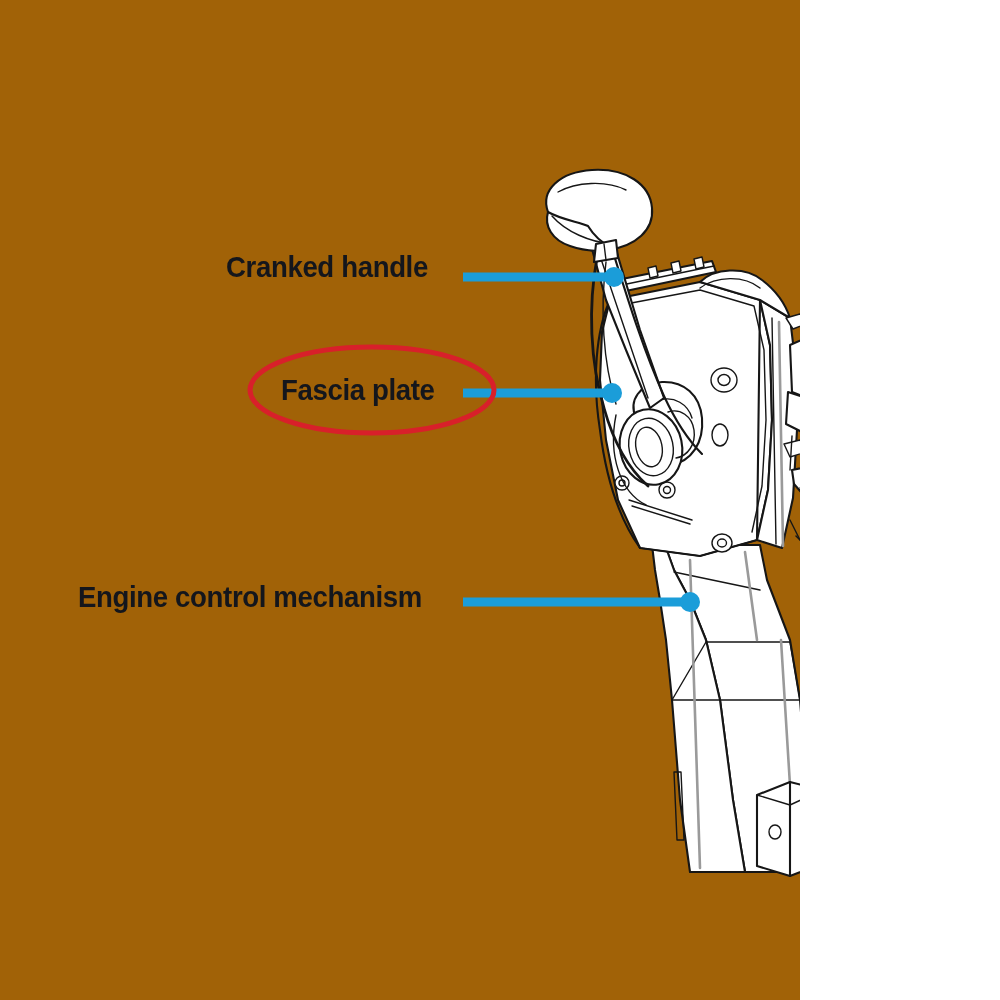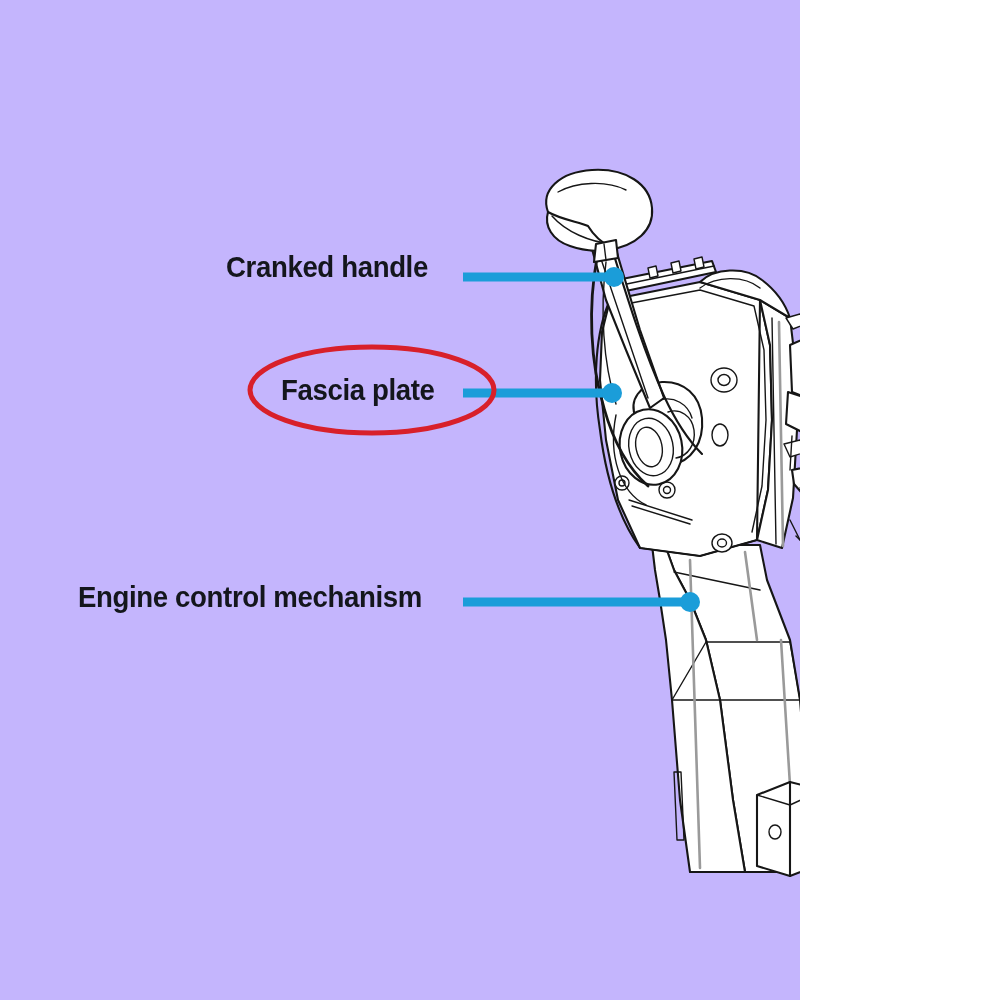--- a/index.html
+++ b/index.html
@@ -8,21 +8,21 @@
     padding: 0;
     background: #ffffff;
   }
   body {
     font-family: "Liberation Sans", sans-serif;
   }
   #diagram-root {
     position: relative;
     width: 800px;
     height: 1000px;
-    background: #c4b5fd;
+    background: #a16207;
     overflow: hidden;
   }
   #diagram-svg {
     position: absolute;
     left: 0;
     top: 0;
     width: 1000px;
     height: 1000px;
     display: block;
   }

